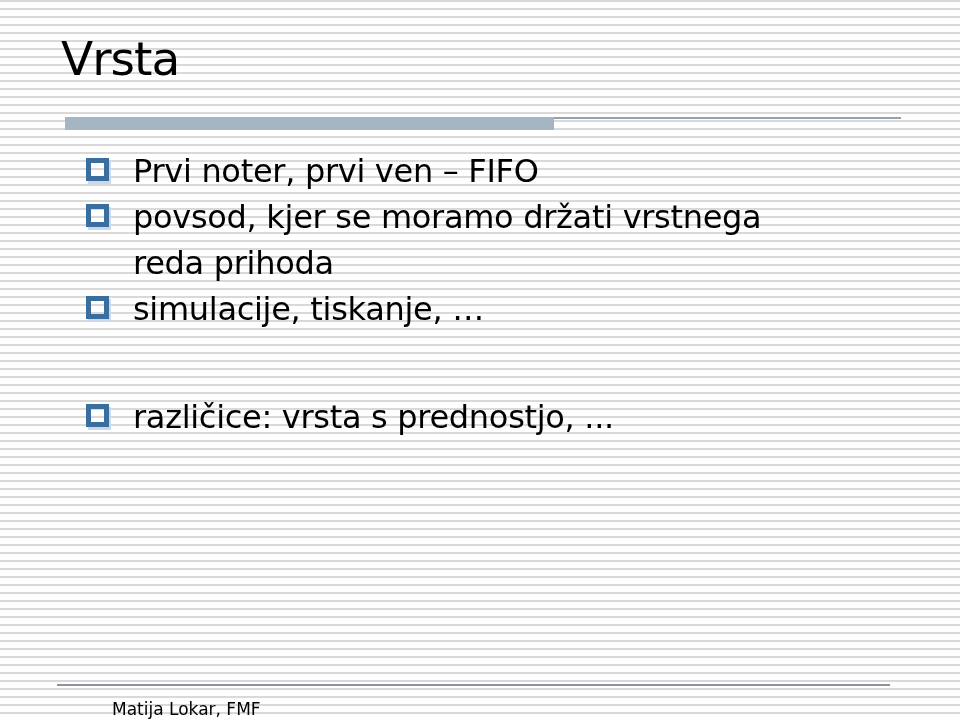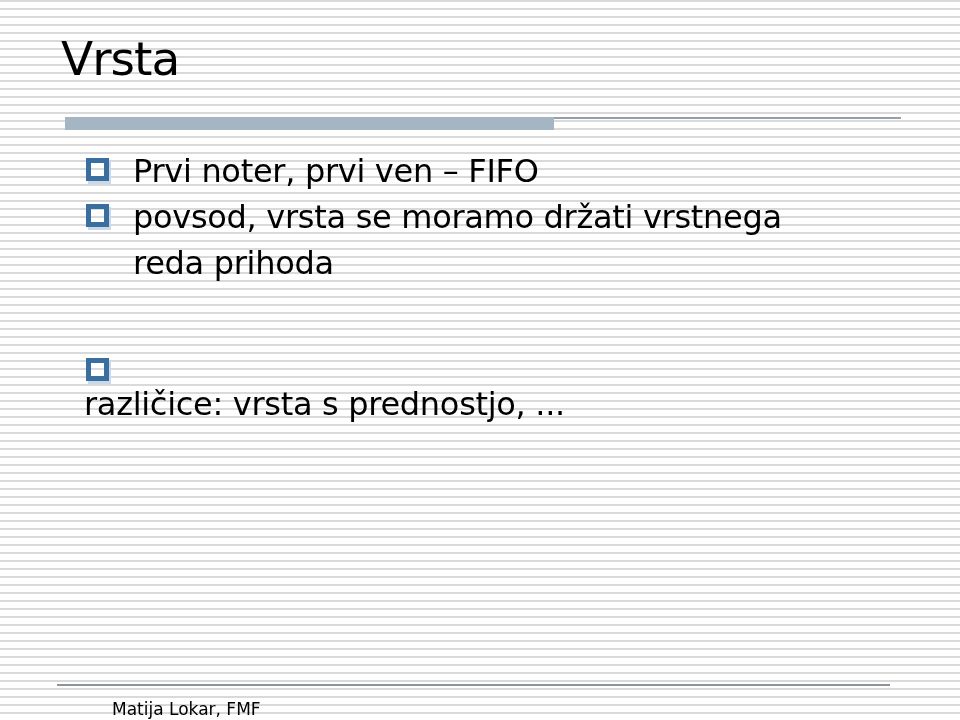--- a/index.html
+++ b/index.html
@@ -53,21 +53,20 @@
   .bullet-item {
     display: flex;
     align-items: flex-start;
     font-size: 32px;
     line-height: 46px;
     color: #000000;
     letter-spacing: -0.3px;
   }
   .bullet-item.gap-before {
     margin-top: 62px;
-    flex-direction: column;
   }
   .bullet-square {
     flex: 0 0 auto;
     width: 13px;
     height: 13px;
     border: 5px solid #3a6e9e;
     margin: 10px 24px 0 2px;
     box-shadow: 2px 3px 0 #c9d9ea;
     background: transparent;
   }
@@ -100,22 +99,26 @@
   <div class="title">Vrsta</div>
   <div class="rule-line"></div>
   <div class="rule-bar"></div>
   <div class="bullets" id="bullets">
       <div class="bullet-item">
     <span class="bullet-square"></span>
     <span class="bullet-text">Prvi noter, prvi ven – FIFO</span>
   </div>
       <div class="bullet-item">
     <span class="bullet-square"></span>
-    <span class="bullet-text">povsod, vrsta se moramo držati vrstnega
+    <span class="bullet-text">povsod, kjer se moramo držati vrstnega
 reda prihoda</span>
+  </div>
+      <div class="bullet-item">
+    <span class="bullet-square"></span>
+    <span class="bullet-text">simulacije, tiskanje, …</span>
   </div>
       <div class="bullet-item gap-before">
     <span class="bullet-square"></span>
     <span class="bullet-text">različice: vrsta s prednostjo, ...</span>
   </div>
     </div>
   <div class="footer-rule"></div>
   <div class="footer-text">Matija Lokar, FMF</div>
 </div>
 

